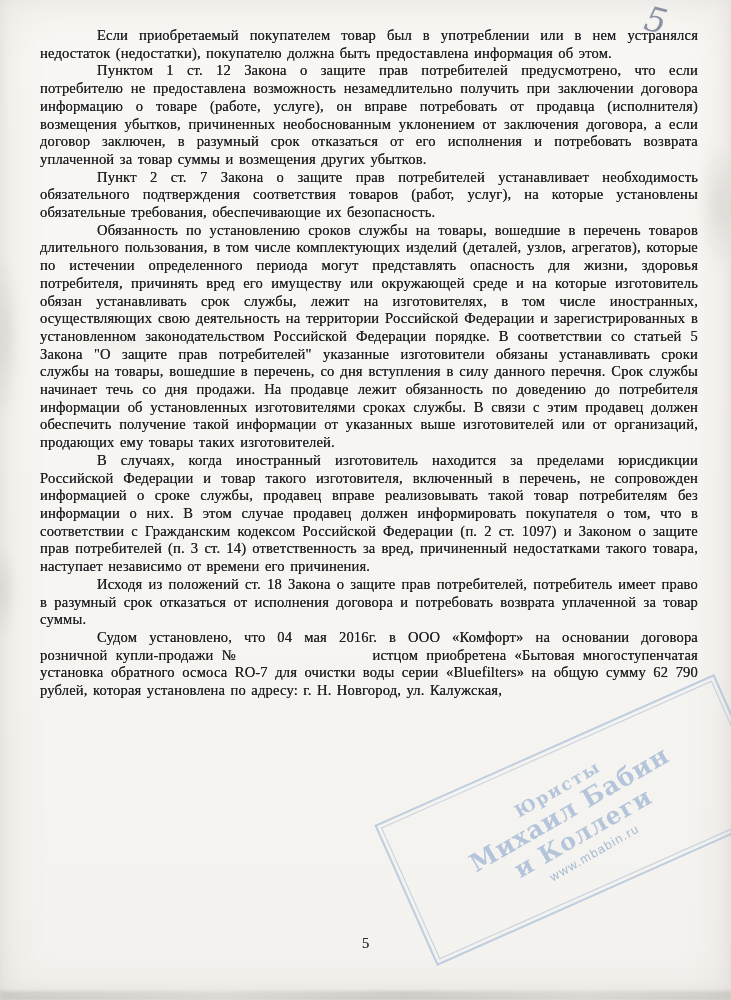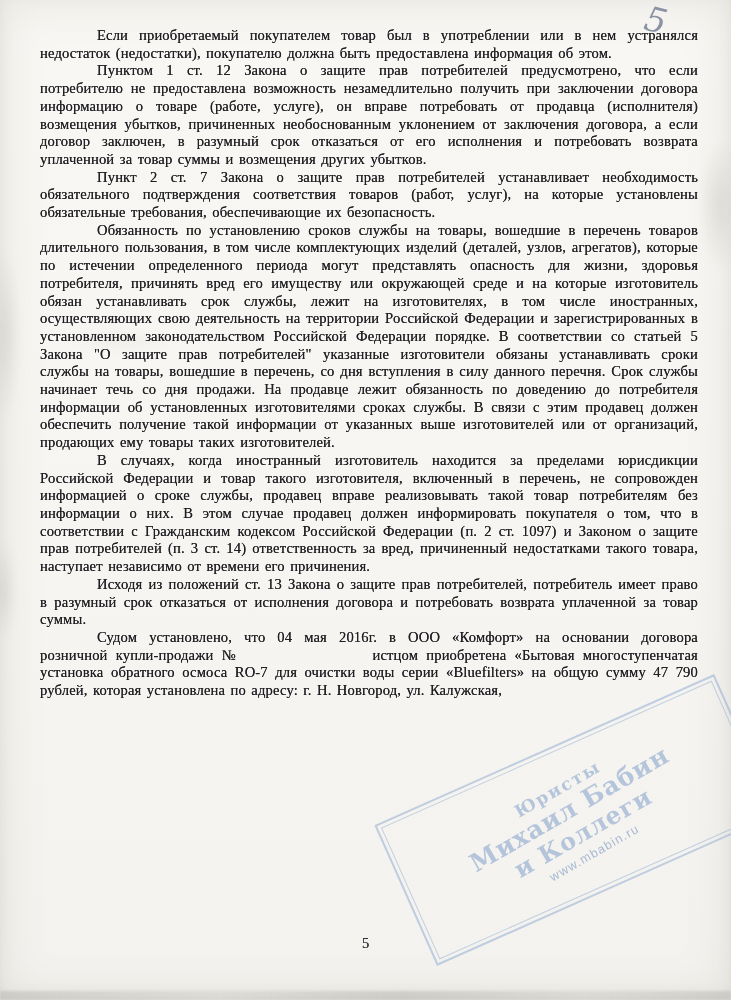--- a/index.html
+++ b/index.html
@@ -86,23 +86,23 @@
       <div class="stamp-url">www.mbabin.ru</div>
     </div>
   </div>
 
   <div class="textblock">
     <p>Если приобретаемый покупателем товар был в употреблении или в нем устранялся недостаток (недостатки), покупателю должна быть предоставлена информация об этом.</p>
     <p>Пунктом 1 ст. 12 Закона о защите прав потребителей предусмотрено, что если потребителю не предоставлена возможность незамедлительно получить при заключении договора информацию о товаре (работе, услуге), он вправе потребовать от продавца (исполнителя) возмещения убытков, причиненных необоснованным уклонением от заключения договора, а если договор заключен, в разумный срок отказаться от его исполнения и потребовать возврата уплаченной за товар суммы и возмещения других убытков.</p>
     <p>Пункт 2 ст. 7 Закона о защите прав потребителей устанавливает необходимость обязательного подтверждения соответствия товаров (работ, услуг), на которые установлены обязательные требования, обеспечивающие их безопасность.</p>
     <p>Обязанность по установлению сроков службы на товары, вошедшие в перечень товаров длительного пользования, в том числе комплектующих изделий (деталей, узлов, агрегатов), которые по истечении определенного периода могут представлять опасность для жизни, здоровья потребителя, причинять вред его имуществу или окружающей среде и на которые изготовитель обязан устанавливать срок службы, лежит на изготовителях, в том числе иностранных, осуществляющих свою деятельность на территории Российской Федерации и зарегистрированных в установленном законодательством Российской Федерации порядке. В соответствии со статьей 5 Закона "О защите прав потребителей" указанные изготовители обязаны устанавливать сроки службы на товары, вошедшие в перечень, со дня вступления в силу данного перечня. Срок службы начинает течь со дня продажи. На продавце лежит обязанность по доведению до потребителя информации об установленных изготовителями сроках службы. В связи с этим продавец должен обеспечить получение такой информации от указанных выше изготовителей или от организаций, продающих ему товары таких изготовителей.</p>
     <p>В случаях, когда иностранный изготовитель находится за пределами юрисдикции Российской Федерации и товар такого изготовителя, включенный в перечень, не сопровожден информацией о сроке службы, продавец вправе реализовывать такой товар потребителям без информации о них. В этом случае продавец должен информировать покупателя о том, что в соответствии с Гражданским кодексом Российской Федерации (п. 2 ст. 1097) и Законом о защите прав потребителей (п. 3 ст. 14) ответственность за вред, причиненный недостатками такого товара, наступает независимо от времени его причинения.</p>
-    <p>Исходя из положений ст. 13 Закона о защите прав потребителей, потребитель имеет право в разумный срок отказаться от исполнения договора и потребовать возврата уплаченной за товар суммы.</p>
+    <p>Исходя из положений ст. 18 Закона о защите прав потребителей, потребитель имеет право в разумный срок отказаться от исполнения договора и потребовать возврата уплаченной за товар суммы.</p>
     <p>
       <span>Судом установлено, что 04 мая 2016г. в ООО «Комфорт» на основании договора розничной купли-продажи №</span>
       <span class="blank-gap"></span>
-      <span>истцом приобретена «Бытовая многоступенчатая установка обратного осмоса RO-7 для очистки воды серии «Bluefilters» на общую сумму 47 790 рублей, которая установлена по адресу: г. Н. Новгород, ул. Калужская,</span>
+      <span>истцом приобретена «Бытовая многоступенчатая установка обратного осмоса RO-7 для очистки воды серии «Bluefilters» на общую сумму 62 790 рублей, которая установлена по адресу: г. Н. Новгород, ул. Калужская,</span>
     </p>
   </div>
 
   <div class="footer-num">5</div>
 
 </div>
 
 </body></html>

